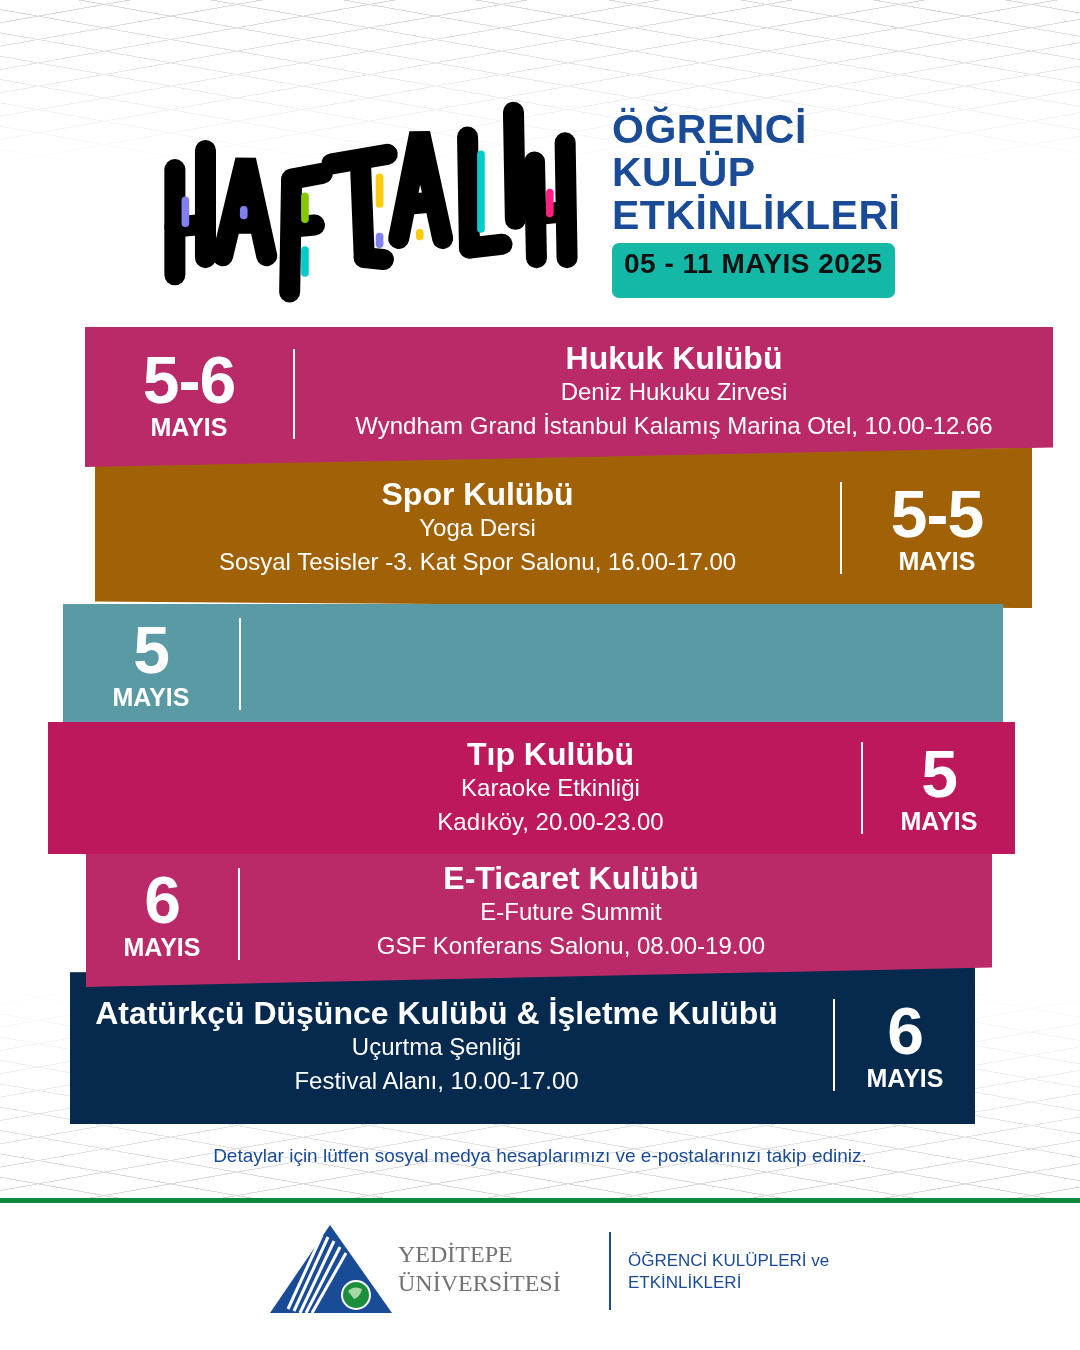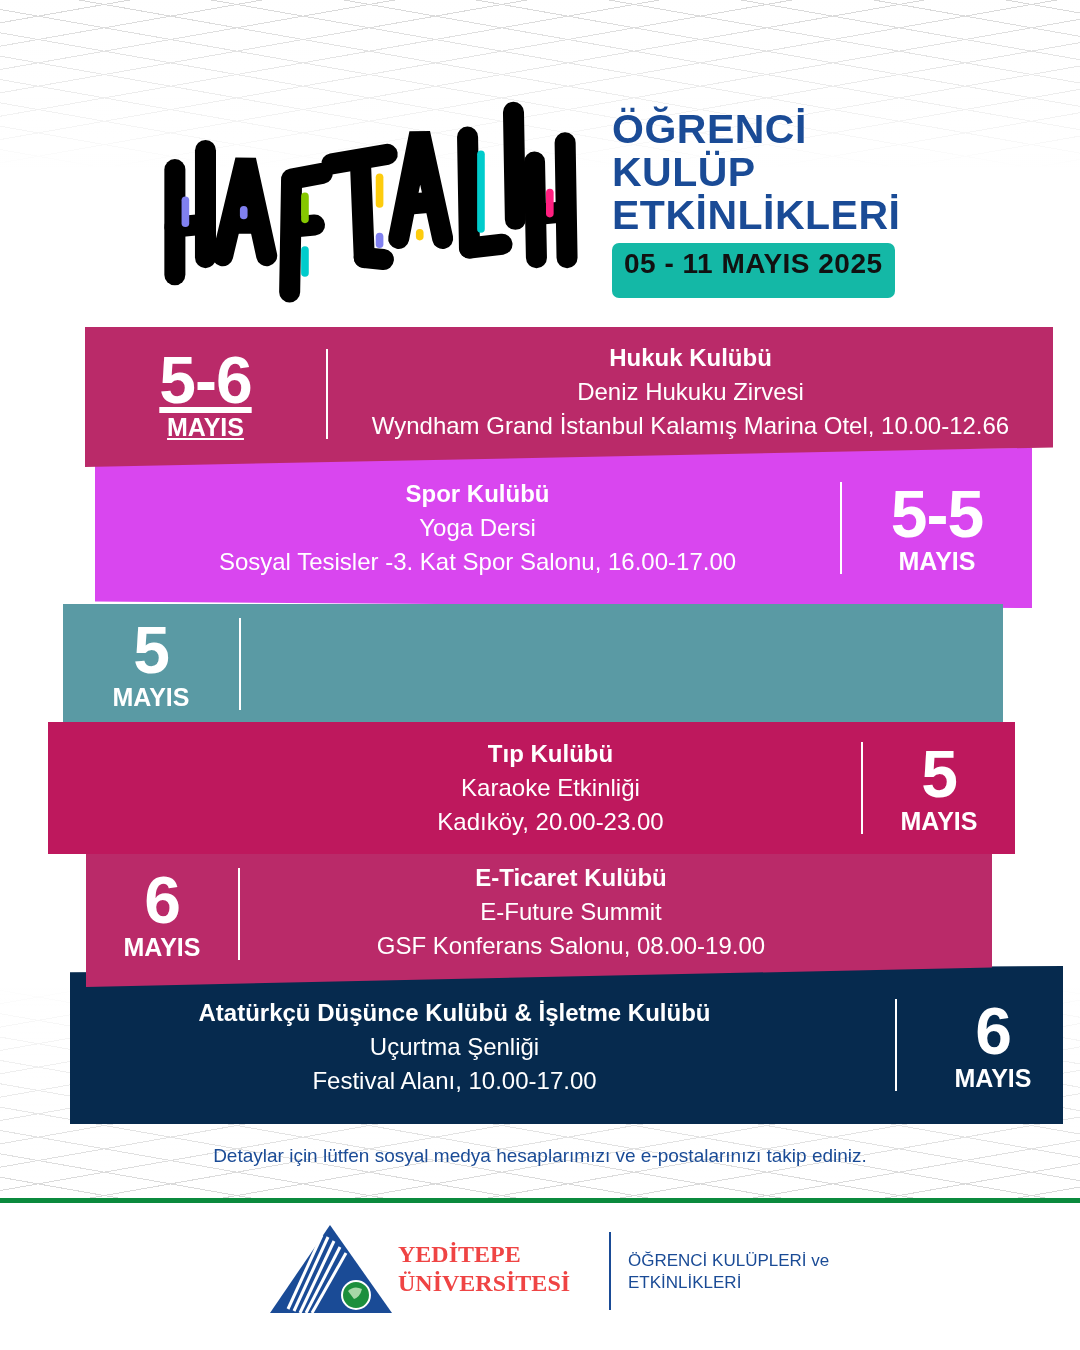--- a/index.html
+++ b/index.html
@@ -36,45 +36,45 @@
     position: absolute; color: #fff; display: flex; align-items: center;
   }
   .banner .date {
     display: flex; flex-direction: column; align-items: center; justify-content: center;
     width: 190px; text-align: center;
   }
   .banner .date .num { font-size: 66px; font-weight: 700; line-height: 66px; letter-spacing: -1px; }
   .banner .date .mon { font-size: 25px; font-weight: 700; line-height: 28px; text-align: center; }
   .banner .sep { width: 2px; background: #ffffff; align-self: center; }
   .banner .info { flex: 1; text-align: center; }
-  .banner .club { font-size: 24px; font-weight: 700; line-height: 34px; }
+  .banner .club { font-size: 32px; font-weight: 700; line-height: 34px; }
   .banner .ev { font-size: 24px; line-height: 34px; }
   .banner .loc { font-size: 24px; line-height: 34px; }
 
   .b1 { left: 85px; top: 327px; width: 968px; height: 140px; background: #ba2a69;
         clip-path: polygon(0 0, 100% 0, 100% 86%, 0 100%); z-index: 2; }
-  .b2 { left: 95px; top: 448px; width: 937px; height: 160px; background: #d946ef; z-index: 1;
+  .b2 { left: 95px; top: 448px; width: 937px; height: 160px; background: #a16207; z-index: 1;
         clip-path: polygon(0 4%, 100% 0, 100% 100%, 0 96%); }
   .b3 { left: 63px; top: 604px; width: 940px; height: 120px; background: #5a9aa4; z-index: 2; }
   .b4 { left: 48px; top: 722px; width: 967px; height: 132px; background: #be185d; z-index: 3; padding-left: 22px; }
   .b5 { left: 86px; top: 847px; width: 906px; height: 140px; background: #ba2a69; z-index: 2;
         clip-path: polygon(0 0, 100% 0, 100% 86%, 0 100%); }
-  .b6 { left: 70px; top: 966px; width: 993px; height: 158px; background: #062a4e; z-index: 1;
-        clip-path: polygon(0 4%, 100% 0, 100% 100%, 0 100%); gap: 26px; }
+  .b6 { left: 70px; top: 966px; width: 905px; height: 158px; background: #062a4e; z-index: 1;
+        clip-path: polygon(0 4%, 100% 0, 100% 100%, 0 100%); }
 
   .footnote {
     position: absolute; left: 0; width: 1080px; top: 1145px; text-align: center;
     color: #1a4b96; font-weight: 400; font-size: 19px;
   }
   .green-rule { position: absolute; left: 0; top: 1198px; width: 1080px; height: 5px; background: #0b8a3d; }
   .footer-area { position: absolute; left: 0; top: 1203px; width: 1080px; height: 147px; background: #fff; }
   .uni-logo { position: absolute; left: 270px; top: 1225px; width: 122px; height: 90px; }
   .uni-name {
-    position: absolute; left: 398px; top: 1240px; color: #ef4444;
-    font-family: "Liberation Serif", "DejaVu Serif", serif; font-weight: 700; font-size: 24px; line-height: 29px;
+    position: absolute; left: 398px; top: 1240px; color: #737373;
+    font-family: "Liberation Serif", "DejaVu Serif", serif; font-weight: 400; font-size: 24px; line-height: 29px;
   }
   .footer-sep { position: absolute; left: 609px; top: 1232px; width: 2px; height: 78px; background: #1a4b96; }
   .dept {
     position: absolute; left: 628px; top: 1250px; color: #1a4b96; font-size: 17px; line-height: 22px;
   }
 </style>
 </head>
 <body>
 
 <div class="bg-grid"></div>
@@ -125,21 +125,21 @@
 </div>
 
 <div class="titles">
   <span class="title-line">ÖĞRENCİ</span>
   <span class="title-line">KULÜP</span>
   <span class="title-line">ETKİNLİKLERİ</span>
   <span class="date-pill">05 - 11 MAYIS 2025</span>
 </div>
 
 <div class="banner b1">
-  <div class="date" style="width:241px;margin-top:-6px;text-decoration:underline;">
+  <div class="date" style="width:208px;margin-top:-6px;">
     <span class="num">5-6</span>
     <span class="mon">MAYIS</span>
   </div>
   <div class="sep" style="height:90px;margin-top:-6px;"></div>
   <div class="info" style="margin-top:-10px;">
     <div class="club">Hukuk Kulübü</div>
     <div class="ev">Deniz Hukuku Zirvesi</div>
     <div class="loc">Wyndham Grand İstanbul Kalamış Marina Otel, 10.00-12.66</div>
   </div>
 </div>

